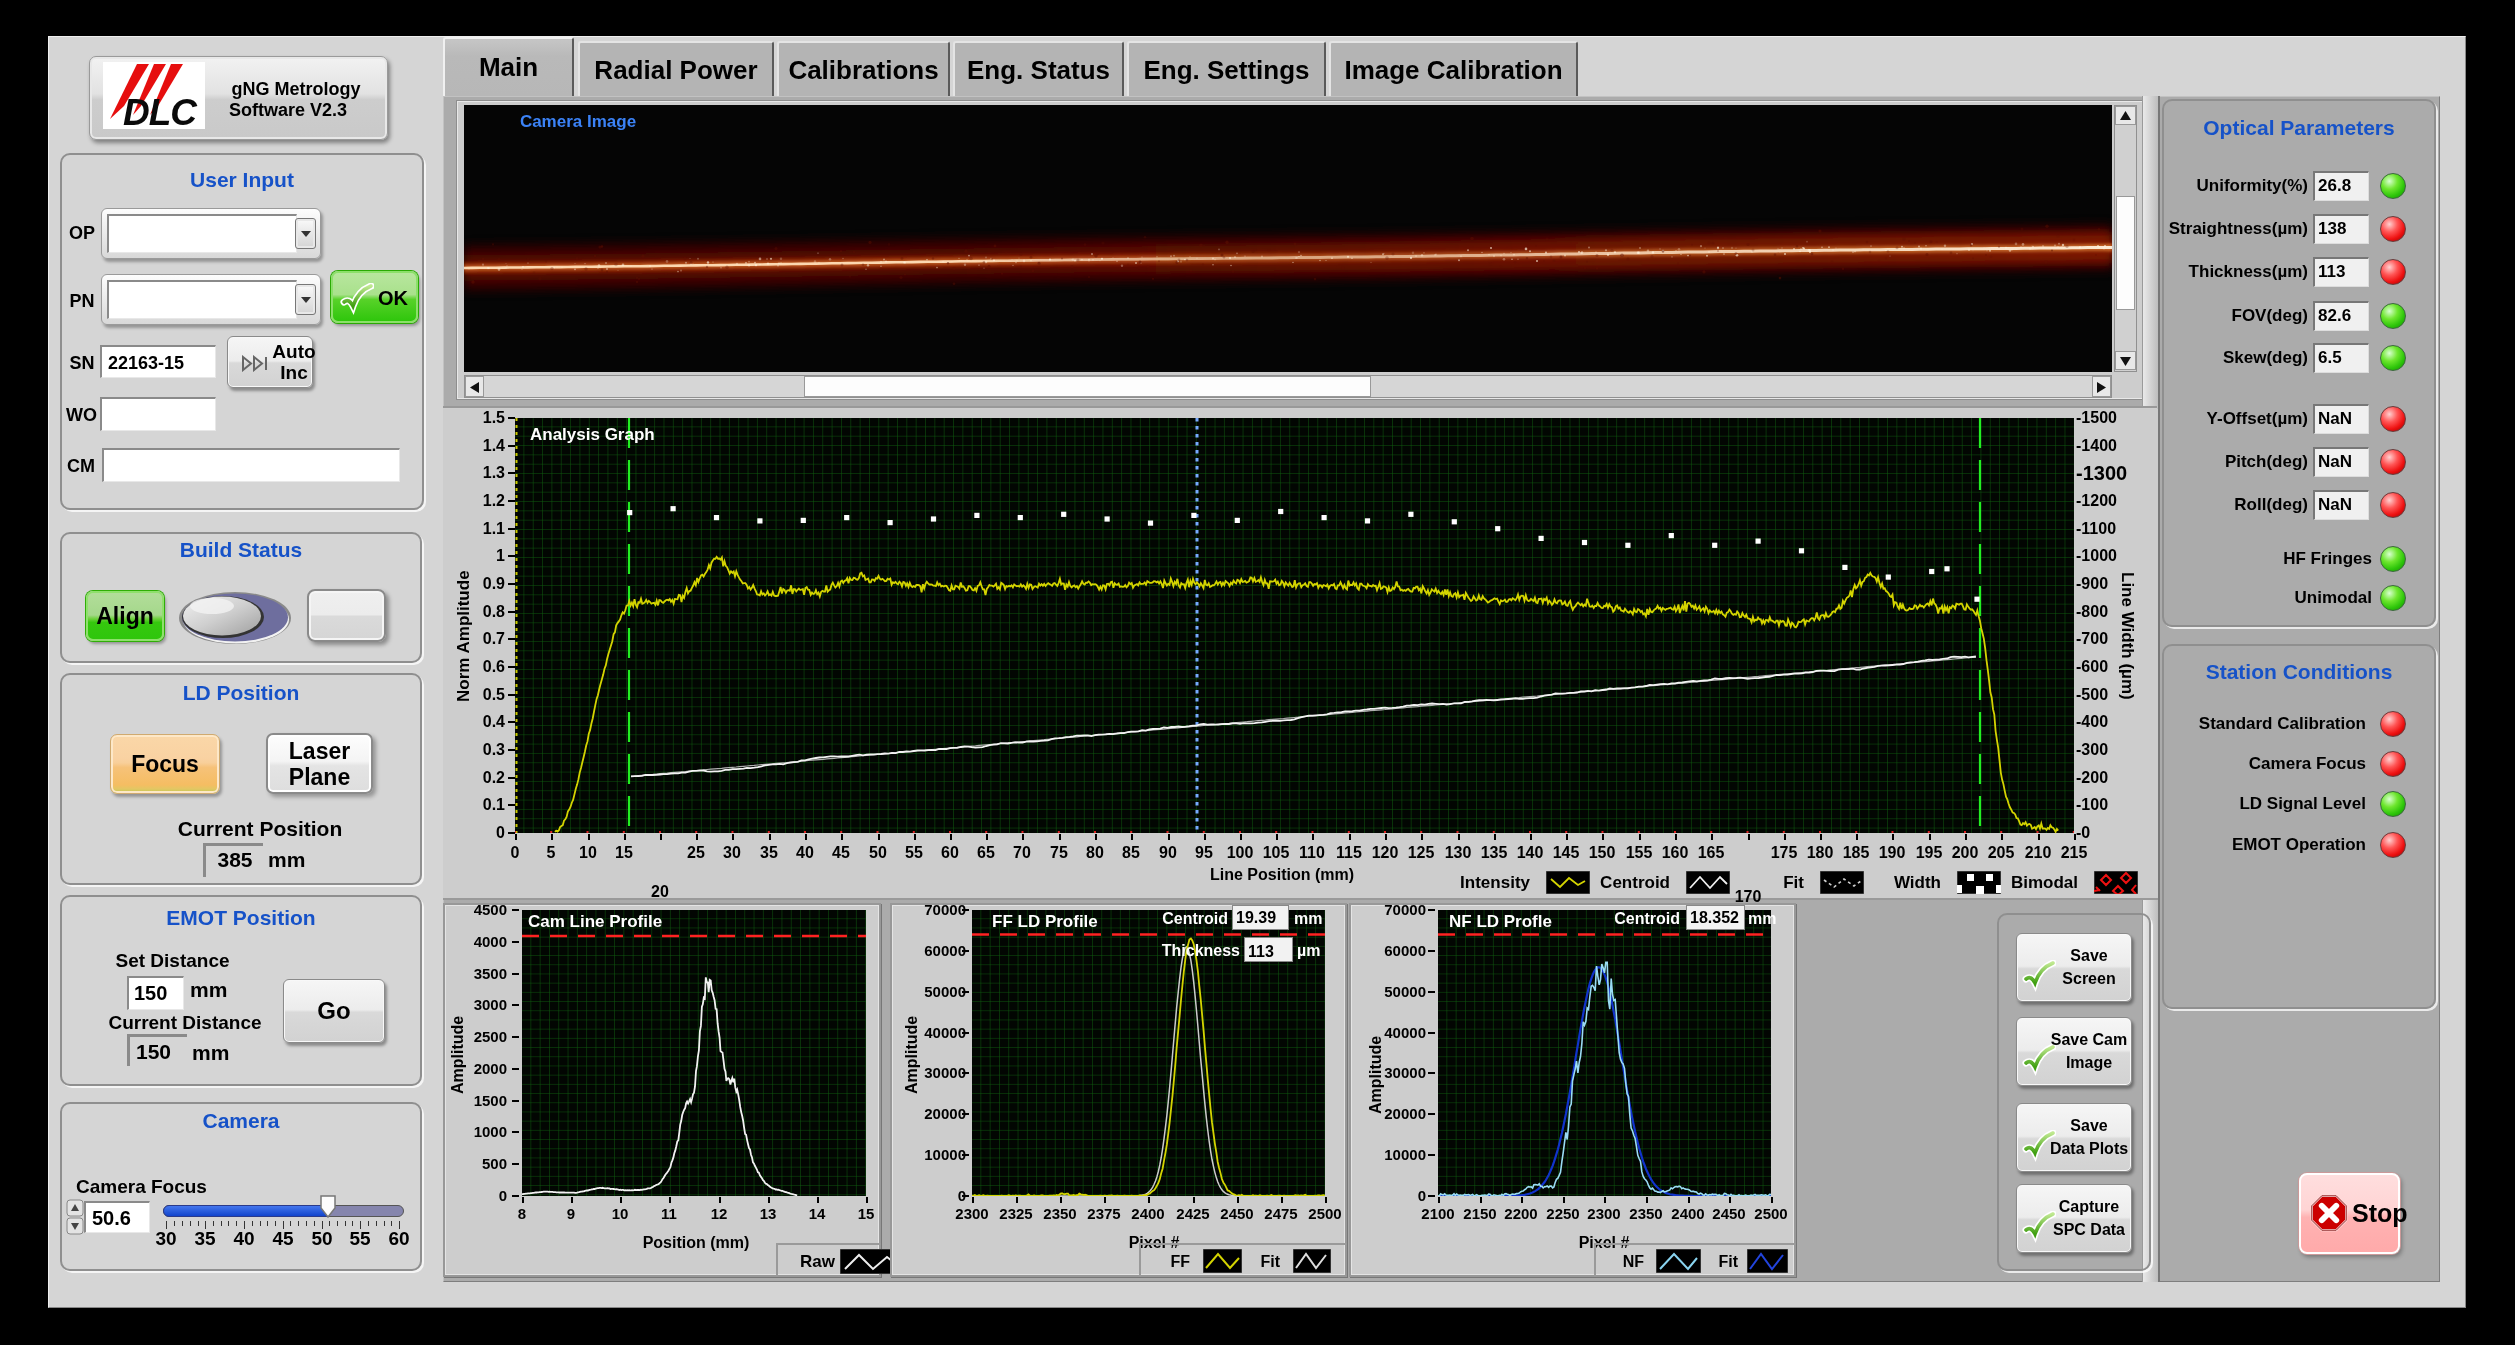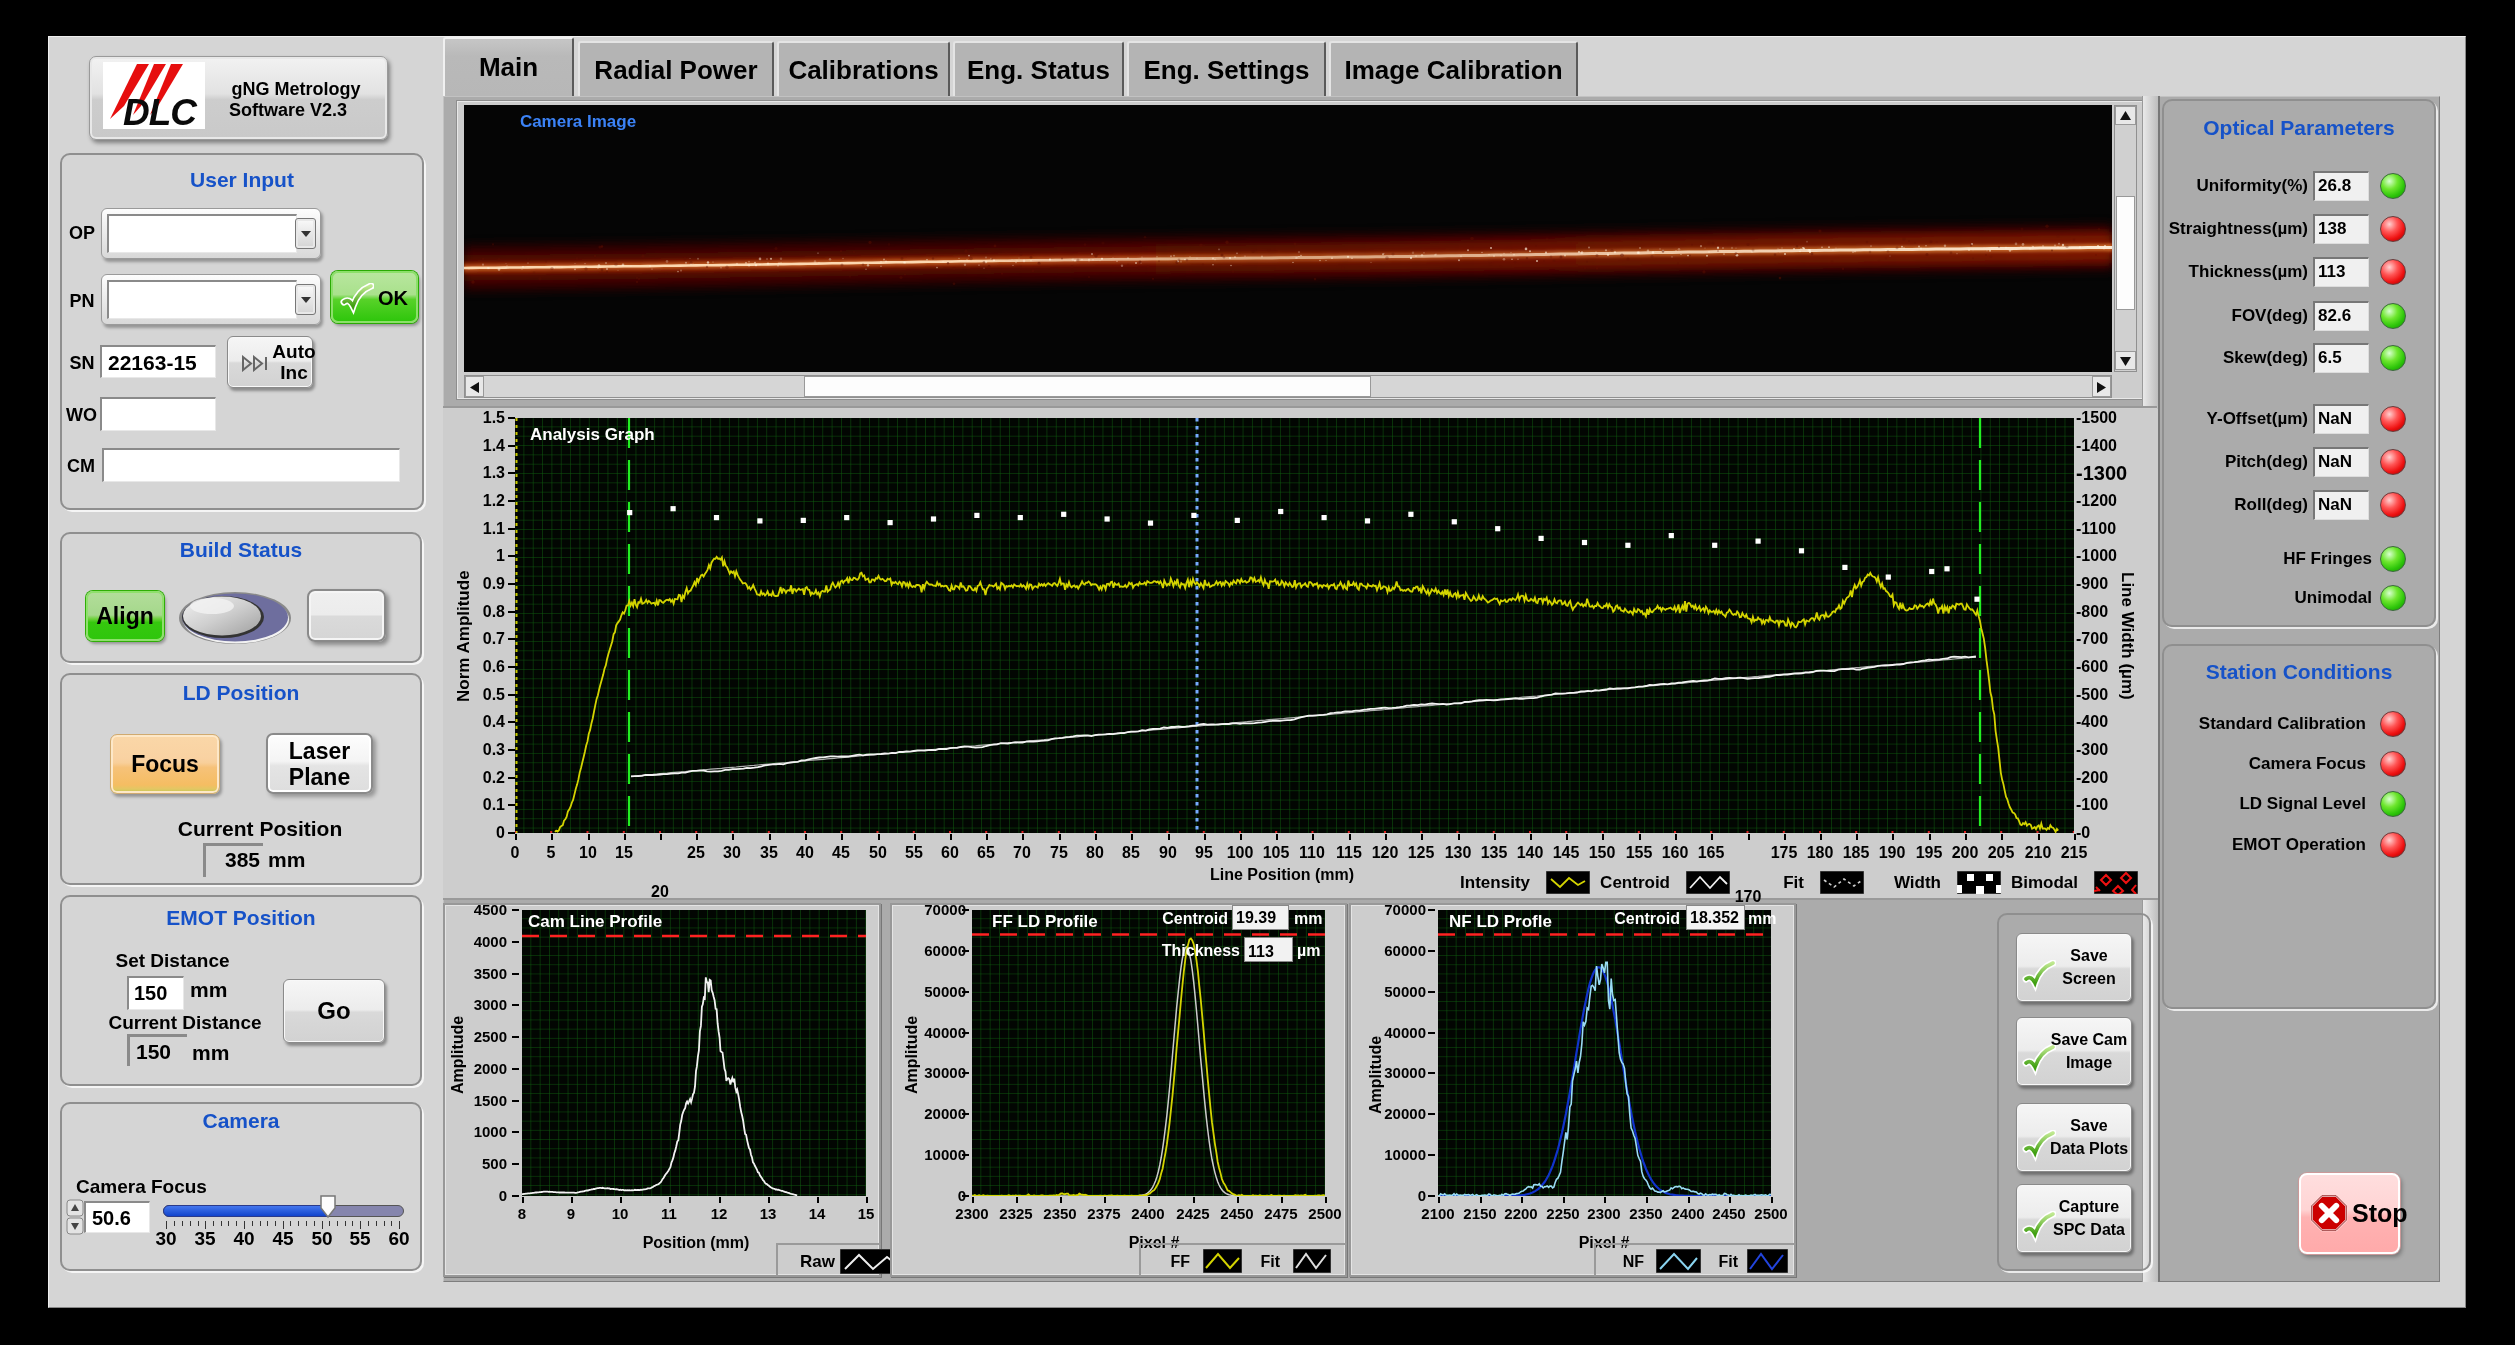--- a/index.html
+++ b/index.html
@@ -50,21 +50,21 @@
       <path d="M4 19 Q9 15 13 23 Q18 8 31 3" fill="none" stroke="url(#ck1)" stroke-width="3.6" stroke-linecap="round"></path>
       <defs>
         <linearGradient id="ck1" x1="0" y1="0" x2="0" y2="1">
           <stop offset="0" stop-color="#bfe890"></stop>
           <stop offset="1" stop-color="#3f9f10"></stop>
         </linearGradient>
       </defs>
     </svg>
     <div class="a t" style="left:374px;top:286px;width:38px;height:24px;font-size:20px;line-height:24px;">OK</div>
     <div class="a fld" style="left:100px;top:345px;width:116px;height:33px;"></div>
-    <div class="a t" style="left:108px;top:352px;width:100px;height:22px;font-size:21px;line-height:22px;text-align:left;">22163-15</div>
+    <div class="a t" style="left:108px;top:352px;width:100px;height:22px;font-size:18px;line-height:22px;text-align:left;">22163-15</div>
     <div class="a btn" style="left:227px;top:336px;width:86px;height:52px;"></div>
     <svg class="a" style="left:241px;top:355px" width="34" height="17" viewBox="0 0 34 17">
       <g fill="none" stroke="#666" stroke-width="2">
         <path d="M2 2 L10 8.5 L2 15 Z"></path>
         <path d="M13 2 L21 8.5 L13 15 Z"></path>
         <path d="M25 2 V15"></path>
       </g>
     </svg>
     <div class="a t" style="left:272px;top:341px;width:44px;height:22px;font-size:19px;line-height:22px;">Auto</div>
     <div class="a t" style="left:272px;top:362px;width:44px;height:22px;font-size:19px;line-height:22px;">Inc</div>
@@ -92,21 +92,21 @@
     <div class="a" style="left:307px;top:589px;width:79px;height:53px;background:linear-gradient(180deg,#efefef 0%,#ececec 48%,#dadada 52%,#d5d5d5 100%);border:2px solid #8a8a8a;border-radius:8px;box-shadow:0 0 0 2px #f5f5f5 inset,3px 3px 4px rgba(0,0,0,.35);"></div>
     <div class="a panel" style="left:60px;top:673px;width:362px;height:212px;"></div>
     <div class="a t blue" style="left:62px;top:681px;width:358px;height:24px;font-size:21px;line-height:24px;text-align:center;">LD Position</div>
     <div class="a" style="left:110px;top:734px;width:110px;height:60px;background:linear-gradient(180deg,#fad7a8 0%,#f9d2a2 40%,#f8cf9a 48%,#f6c279 56%,#f5bd62 86%,#e3c763 93%,#bdc953 100%);border:1px solid #d0aa70;border-radius:7px;box-shadow:0 0 0 2px #fde8c8 inset,2px 3px 3px rgba(0,0,0,.3);"></div>
     <div class="a t" style="left:112px;top:750px;width:106px;height:28px;font-size:23px;line-height:28px;">Focus</div>
     <div class="a" style="left:266px;top:733px;width:107px;height:61px;background:linear-gradient(180deg,#fdfdfd 0%,#f4f4f4 46%,#e4e4e4 54%,#dedede 100%);border:2px solid #8a8a8a;border-radius:7px;box-shadow:0 0 0 2px #fff inset,3px 3px 4px rgba(0,0,0,.3);"></div>
     <div class="a t" style="left:268px;top:738px;width:103px;height:27px;font-size:23px;line-height:27px;">Laser</div>
     <div class="a t" style="left:268px;top:764px;width:103px;height:27px;font-size:23px;line-height:27px;">Plane</div>
     <div class="a t" style="left:120px;top:817px;width:280px;height:24px;font-size:21px;line-height:24px;text-align:center;">Current Position</div>
     <div class="a" style="left:203px;top:843px;width:60px;height:34px;border-top:3px solid #8a8a8a;border-left:3px solid #8a8a8a;"></div>
-    <div class="a t" style="left:210px;top:848px;width:50px;height:24px;font-size:21px;line-height:24px;text-align:right;">385</div>
+    <div class="a t" style="left:210px;top:848px;width:50px;height:24px;font-size:21px;line-height:24px;text-align:center;">385</div>
     <div class="a t" style="left:268px;top:848px;width:40px;height:24px;font-size:21px;line-height:24px;text-align:left;">mm</div>
     <div class="a panel" style="left:60px;top:895px;width:362px;height:191px;"></div>
     <div class="a t blue" style="left:62px;top:906px;width:358px;height:24px;font-size:21px;line-height:24px;text-align:center;">EMOT Position</div>
     <div class="a t" style="left:100px;top:949px;width:145px;height:24px;font-size:19px;line-height:24px;text-align:center;">Set Distance</div>
     <div class="a fld" style="left:127px;top:976px;width:57px;height:34px;"></div>
     <div class="a t" style="left:134px;top:981px;width:46px;height:24px;font-size:20px;line-height:24px;text-align:left;">150</div>
     <div class="a t" style="left:190px;top:978px;width:40px;height:24px;font-size:21px;line-height:24px;text-align:left;">mm</div>
     <div class="a btn" style="left:283px;top:979px;width:102px;height:64px;"></div>
     <div class="a t" style="left:285px;top:996px;width:98px;height:30px;font-size:24px;line-height:30px;">Go</div>
     <div class="a t" style="left:100px;top:1011px;width:170px;height:24px;font-size:19px;line-height:24px;text-align:center;">Current Distance</div>

